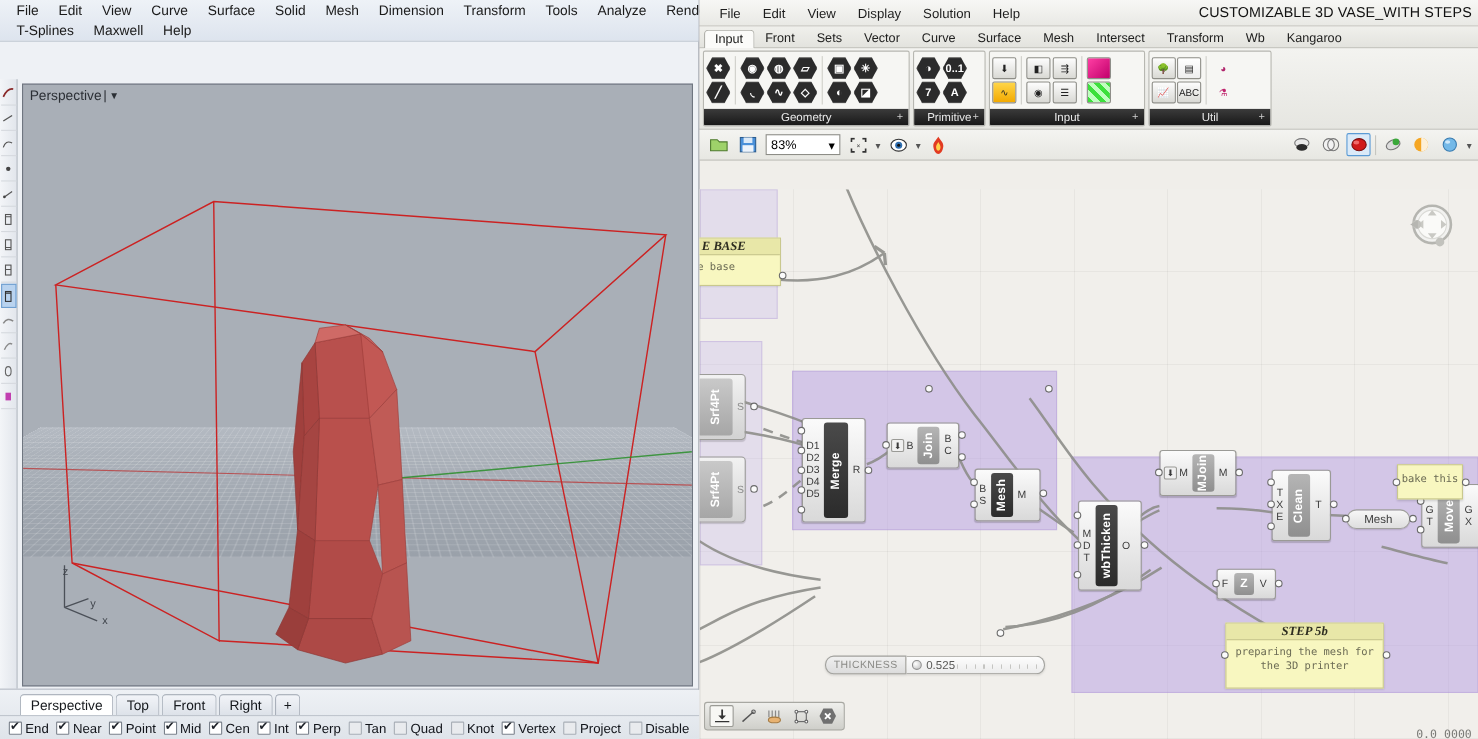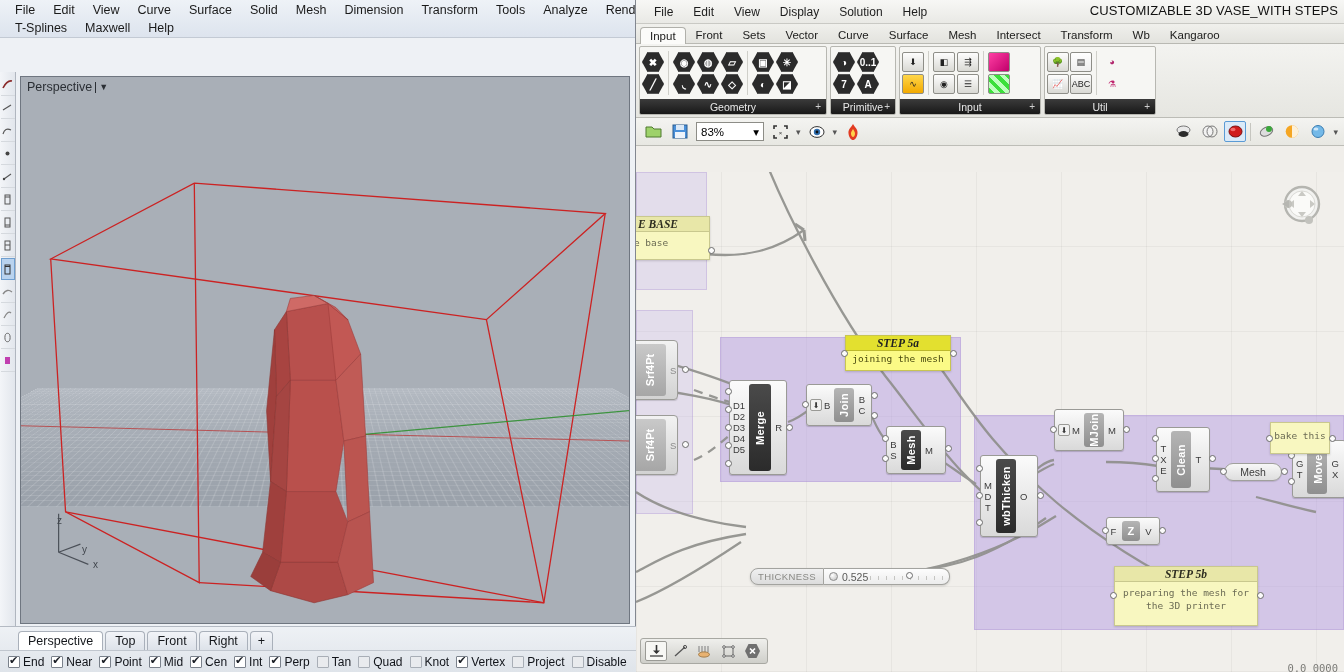--- a/index.html
+++ b/index.html
@@ -169,21 +169,21 @@
                   padding:1px 0; font-family:"Liberation Serif",serif; }
   .panel .ptext { font-family:"DejaVu Sans Mono", monospace; font-size:9.5px; color:#6b6b54;
                   text-align:center; padding:5px 4px; line-height:1.35; }
   .panel .ptext.left { text-align:left; }
   .panel.yellowstrong { background:#fbfa86; border-color:#c8c552; }
   .panel.yellowstrong .phead { background:#e3e02f; border-bottom:1px solid #bdb92c; color:#222; }
   .panel.yellowstrong .ptext { color:#4a4a10; }
 
   
   .slider { position:absolute; display:flex; align-items:stretch; height:17px;
-            filter:drop-shadow(0 1px 1px rgba(0,0,0,.14)); }
+            filter:drop-shadow(0 1px 1px rgba(0,0,0,.14));margin-top:28px; }
   .slider .sname { background:linear-gradient(#f0f0f0,#dcdcdc); border:1px solid #a3a39f;
                    border-radius:8px 0 0 8px; font-size:9.5px; color:#8a8a86;
                    display:flex; align-items:center; padding:0 7px; letter-spacing:.4px;}
   .slider .strack { background:linear-gradient(#fdfdfd,#ececec); border:1px solid #a3a39f;
                     border-left:none; border-radius:0 8px 8px 0; width:126px;
                     display:flex; align-items:center; padding-left:5px; gap:4px;
                     position:relative; }
   .slider .sgrip { width:9px; height:9px; border-radius:50%;
                    background:radial-gradient(circle at 35% 35%,#fff,#bdbdbd);
                    border:1px solid #8d8d8d; }
@@ -695,24 +695,20 @@
       <div class="port" style="left:46px; top:194px;"></div>
 
       <div class="param" style="left:-6px; top:243px; width:48px; height:60px;">
         <div class="pbody">
             <span>Srf4Pt</span>
           </div>
         <div class="pout">S</div>
       </div>
       <div class="port" style="left:46px; top:269px;"></div>
 
-      <div class="panel yellowstrong" style="left:209px; top:163px; width:106px; height:36px;">
-        <div class="phead">STEP 5a</div>
-        <div class="ptext" style="padding:2px">joining the mesh</div>
-      </div>
       <div class="port" style="left:205px; top:178px;"></div>
       <div class="port" style="left:314px; top:178px;"></div>
 
       <div class="cmp" style="left:93px; top:208px; width:58px; height:95px;">
         <div class="ports">
           <span>D1</span>
           <span>D2</span>
           <span>D3</span>
           <span>D4</span>
           <span>D5</span>

